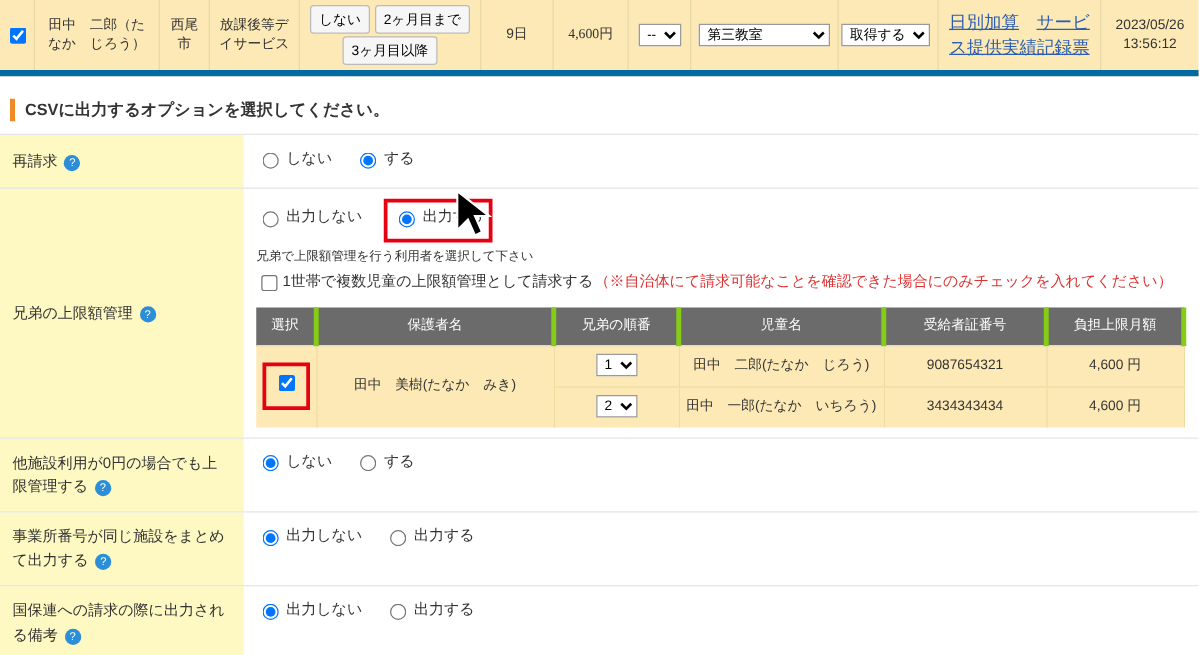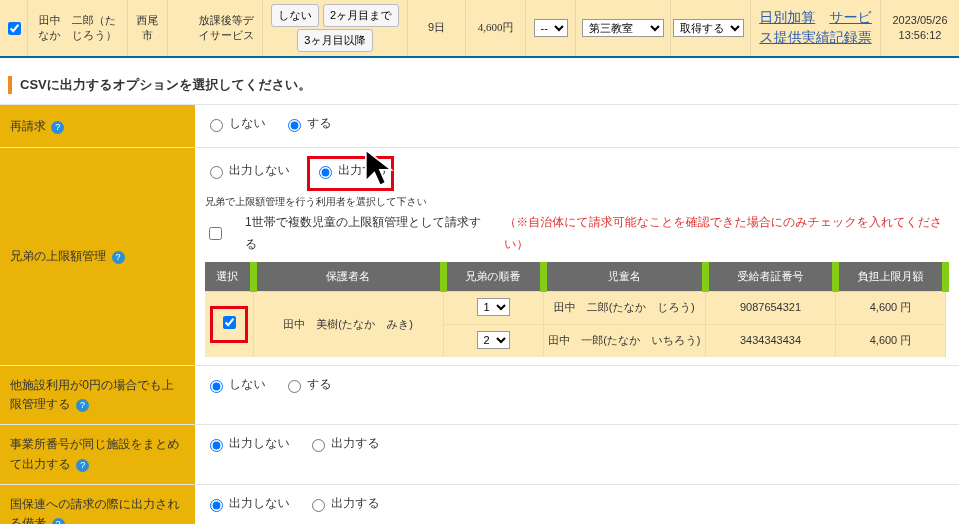--- a/index.html
+++ b/index.html
@@ -8,36 +8,36 @@
     font-family: "Hiragino Kaku Gothic ProN", "メイリオ", Meiryo, sans-serif;
     font-size: 12px;
     color: #333;
     background: #fff;
     width: 959px;
   }
   .top-row {
     display: flex;
     align-items: stretch;
     background: #fde9b5;
-    border-bottom: 2px solid #0369a1;
+    border-bottom: 5px solid #0369a1;
   }
   .top-cell {
     padding: 4px 6px;
     display: flex;
     align-items: center;
     justify-content: center;
     text-align: center;
     border-right: 1px solid #e8d9a8;
     font-size: 11px;
     line-height: 1.4;
   }
   .top-cell.chk { width: 28px; }
   .top-cell.name { width: 100px; }
   .top-cell.city { width: 40px; }
-  .top-cell.svc  { width: 72px; margin-left: 23px; }
+  .top-cell.svc  { width: 72px; }
   .top-cell.btns { width: 145px; flex-direction: column; gap: 2px; align-items:center; padding:4px 2px;}
   .top-cell.btns .row2 { display:flex; gap:4px;}
   .top-cell.days { width: 58px; }
   .top-cell.yen  { width: 60px; font-family: Liberation Serif, serif; }
   .top-cell.sel1 { width: 50px; }
   .top-cell.sel2 { flex: 1; }
   .top-cell.sel3 { width: 80px; justify-content: flex-end; }
   .top-cell.links{ width: 130px; font-size:14px; }
   .top-cell.web  { width: 36px; }
   .top-cell.time { width: 78px; border-right:none; }
@@ -61,21 +61,21 @@
     margin: 18px 8px 10px 8px;
     padding-left: 8px;
     border-left: 4px solid #f08a24;
     font-size: 13px;
     font-weight: bold;
   }
   .form-table { width: 100%; border-collapse: collapse; table-layout: fixed; }
   .form-table > tbody > tr { border-top: 1px solid #e5e5e5; border-bottom: 1px solid #e5e5e5; }
   .form-table .lbl {
     width: 195px;
-    background: #eab308;
+    background: #fef9c3;
     padding: 10px 10px;
     vertical-align: middle;
     font-size: 12px;
     line-height: 1.6;
   }
   .form-table .val {
     padding: 8px 10px;
     vertical-align: top;
     font-size: 12px;
     line-height: 1.8;
@@ -99,21 +99,21 @@
     border-collapse: collapse;
     margin-top: 6px;
     font-size: 11px;
   }
   .inner-table thead th {
     background: #6b6b6b;
     color: #fff;
     font-weight: normal;
     padding: 5px 4px;
     text-align: center;
-    border-right: 7px solid #84cc16;
+    border-right: 4px solid #84cc16;
     font-size: 11px;
   }
   .inner-table tbody td {
     background: #fde9b5;
     padding: 6px 4px;
     text-align: center;
     border-right: 1px solid #eedca0;
     border-top: 1px solid #eedca0;
     vertical-align: middle;
   }
@@ -201,21 +201,21 @@
       </label>
       <span class="redbox">
         <label class="radio-opt" style="margin-right:0;">
           <input type="radio" name="siblings" checked="" style="">
           <span>出力する</span>
         </label>
       </span>
       <br>
       <span class="note">兄弟で上限額管理を行う利用者を選択して下さい</span>
       <br>
-      <label style="display:inline-flex;align-items:center;gap:20px;">
+      <label style="display:inline-flex;align-items:center;gap:1px;">
         <input type="checkbox" style="">
         <span>1世帯で複数児童の上限額管理として請求する</span>
         <span class="warn">（※自治体にて請求可能なことを確認できた場合にのみチェックを入れてください）</span>
       </label>
 
       
       <svg class="cursor" viewBox="0 0 24 28" style="left:168px; top:-2px;">
         <path d="M2 2 L2 24 L8 18 L12 27 L16 25 L12 16 L20 16 Z" fill="#000" stroke="#fff" stroke-width="1.2"></path>
       </svg>
 

